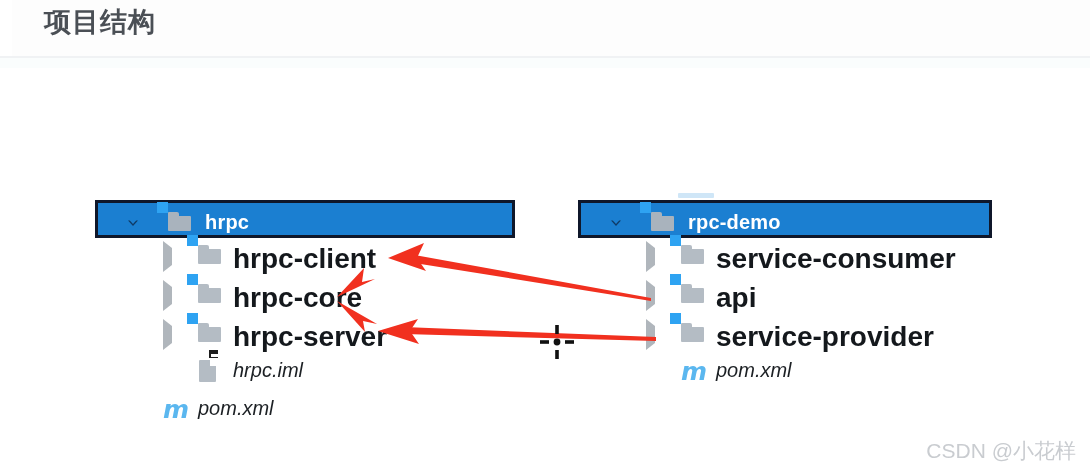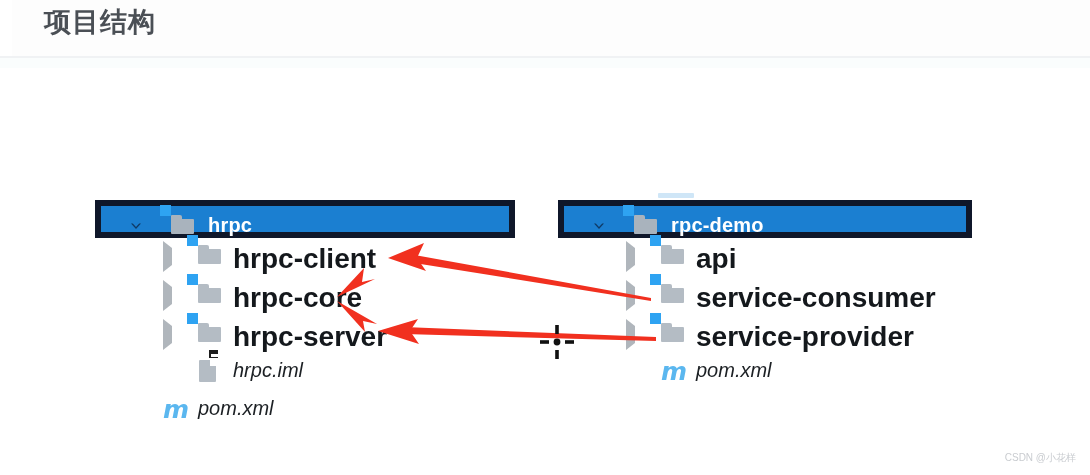--- a/index.html
+++ b/index.html
@@ -49,38 +49,38 @@
     width: 1090px;
     height: 10px;
     background: #fafdfd;
   }
 
   
   .tree {
     position: absolute;
   }
   #tree-left  { left: 95px;  top: 200px; width: 420px; }
-  #tree-right { left: 558px; top: 200px; width: 414px; }
+  #tree-right { left: 578px; top: 200px; width: 414px; }
 
   .tree-notch {
     position: absolute;
     top: -7px;
     left: 100px;
     width: 36px;
     height: 5px;
     background: #cfe6f7;
     border-radius: 1px;
   }
 
   
   .root-row {
     position: relative;
     height: 38px;
     background: #1b7fd1;
-    border: 6px solid #0f172a;
+    border: 3px solid #0f172a;
     box-sizing: border-box;
     display: flex;
     align-items: center;
   }
   #tree-left  .root-row { width: 420px; }
   #tree-right .root-row { width: 414px; }
 
   .root-chevron {
     position: absolute;
     left: 28px;
@@ -219,21 +219,21 @@
     top: 325px;
     width: 34px;
     height: 34px;
   }
 
   
   #watermark {
     position: absolute;
     right: 14px;
     bottom: 10px;
-    font-size: 10px;
+    font-size: 21px;
     color: #c9ccd0;
     white-space: nowrap;
   }
 </style>
 </head>
 <body>
 
 <div id="header">
   <div id="page-title">项目结构</div>
 </div>
@@ -306,29 +306,29 @@
       <span class="folder-ico"><span class="tab"></span><span class="body"></span><span class="badge"></span></span>
     </span>
     <span class="root-label">rpc-demo</span>
   </div>
 
   <div class="child-row">
     <span class="child-chevron"><span class="chev-right"></span></span>
     <span class="child-icon">
       <span class="folder-ico"><span class="tab"></span><span class="body"></span><span class="badge"></span></span>
     </span>
+    <span class="child-label bold">service-consumer</span>
+  </div>
+
+  <div class="child-row">
+    <span class="child-chevron"><span class="chev-right"></span></span>
+    <span class="child-icon">
+      <span class="folder-ico"><span class="tab"></span><span class="body"></span><span class="badge"></span></span>
+    </span>
     <span class="child-label bold">api</span>
-  </div>
-
-  <div class="child-row">
-    <span class="child-chevron"><span class="chev-right"></span></span>
-    <span class="child-icon">
-      <span class="folder-ico"><span class="tab"></span><span class="body"></span><span class="badge"></span></span>
-    </span>
-    <span class="child-label bold">service-consumer</span>
   </div>
 
   <div class="child-row">
     <span class="child-chevron"><span class="chev-right"></span></span>
     <span class="child-icon">
       <span class="folder-ico"><span class="tab"></span><span class="body"></span><span class="badge"></span></span>
     </span>
     <span class="child-label bold">service-provider</span>
   </div>
 

